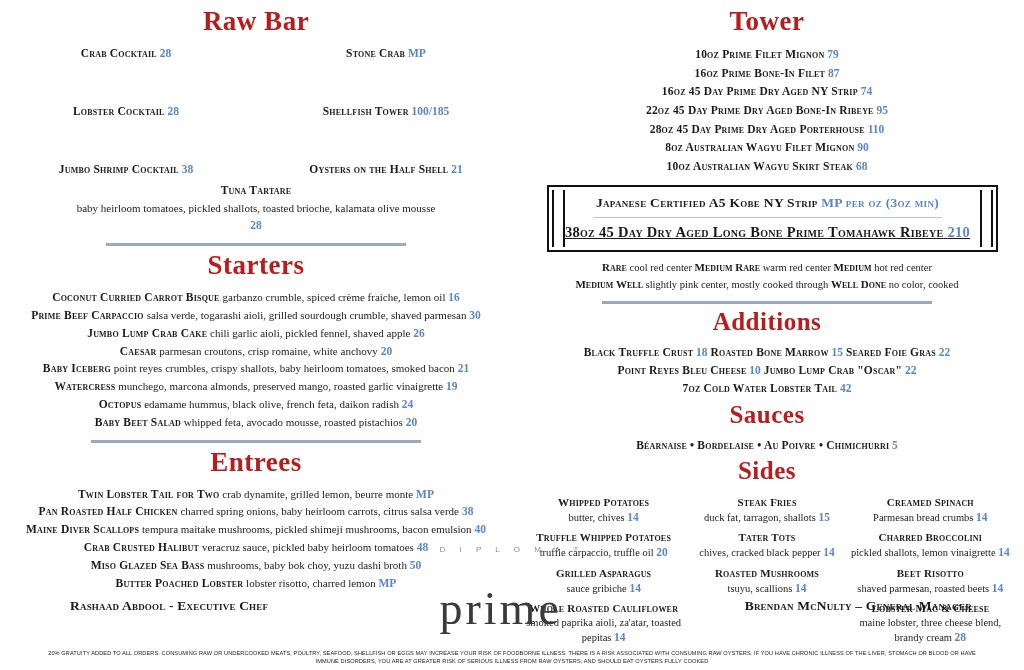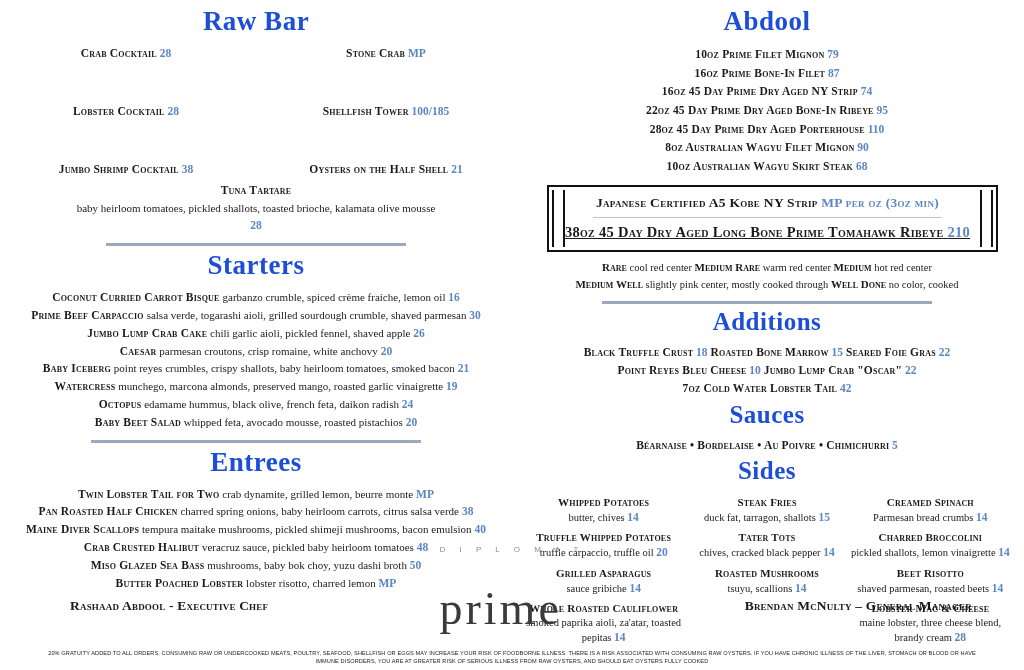--- a/index.html
+++ b/index.html
@@ -25,21 +25,21 @@
   .col-left { width: 492px; }
   .col-right { width: 512px; padding-left: 18px; }
 
   h2.section-title {
     text-align: center;
     font-family: "Liberation Serif", serif;
     font-weight: bold;
     font-size: 27px;
     letter-spacing: 0.5px;
     margin: 2px 0 8px 0;
-    color: #1d4ed8;
+    color: #b91c1c;
   }
   h2.section-title.small { font-size: 25px; }
 
   .rule {
     height: 0;
     border-top: 2px solid #9aa9bf;
     border-bottom: 1px solid #9aa9bf;
     margin: 8px auto 4px auto;
     width: 300px;
   }
@@ -307,21 +307,21 @@
         <div class="item">
           <span class="nm">Butter Poached Lobster</span>
           <span class="desc">lobster risotto, charred lemon</span>
           <span class="price">MP</span>
         </div>
       </div>
     </div>
 
     <div class="col-right">
 
-      <h2 class="section-title">Abdool</h2>
+      <h2 class="section-title">Tower</h2>
 
       <div class="steaks">
         <div class="item">
           <span class="nm">10oz Prime Filet Mignon</span>
           <span class="price">79</span>
         </div>
         <div class="item">
           <span class="nm">16oz Prime Bone-In Filet</span>
           <span class="price">87</span>
         </div>

